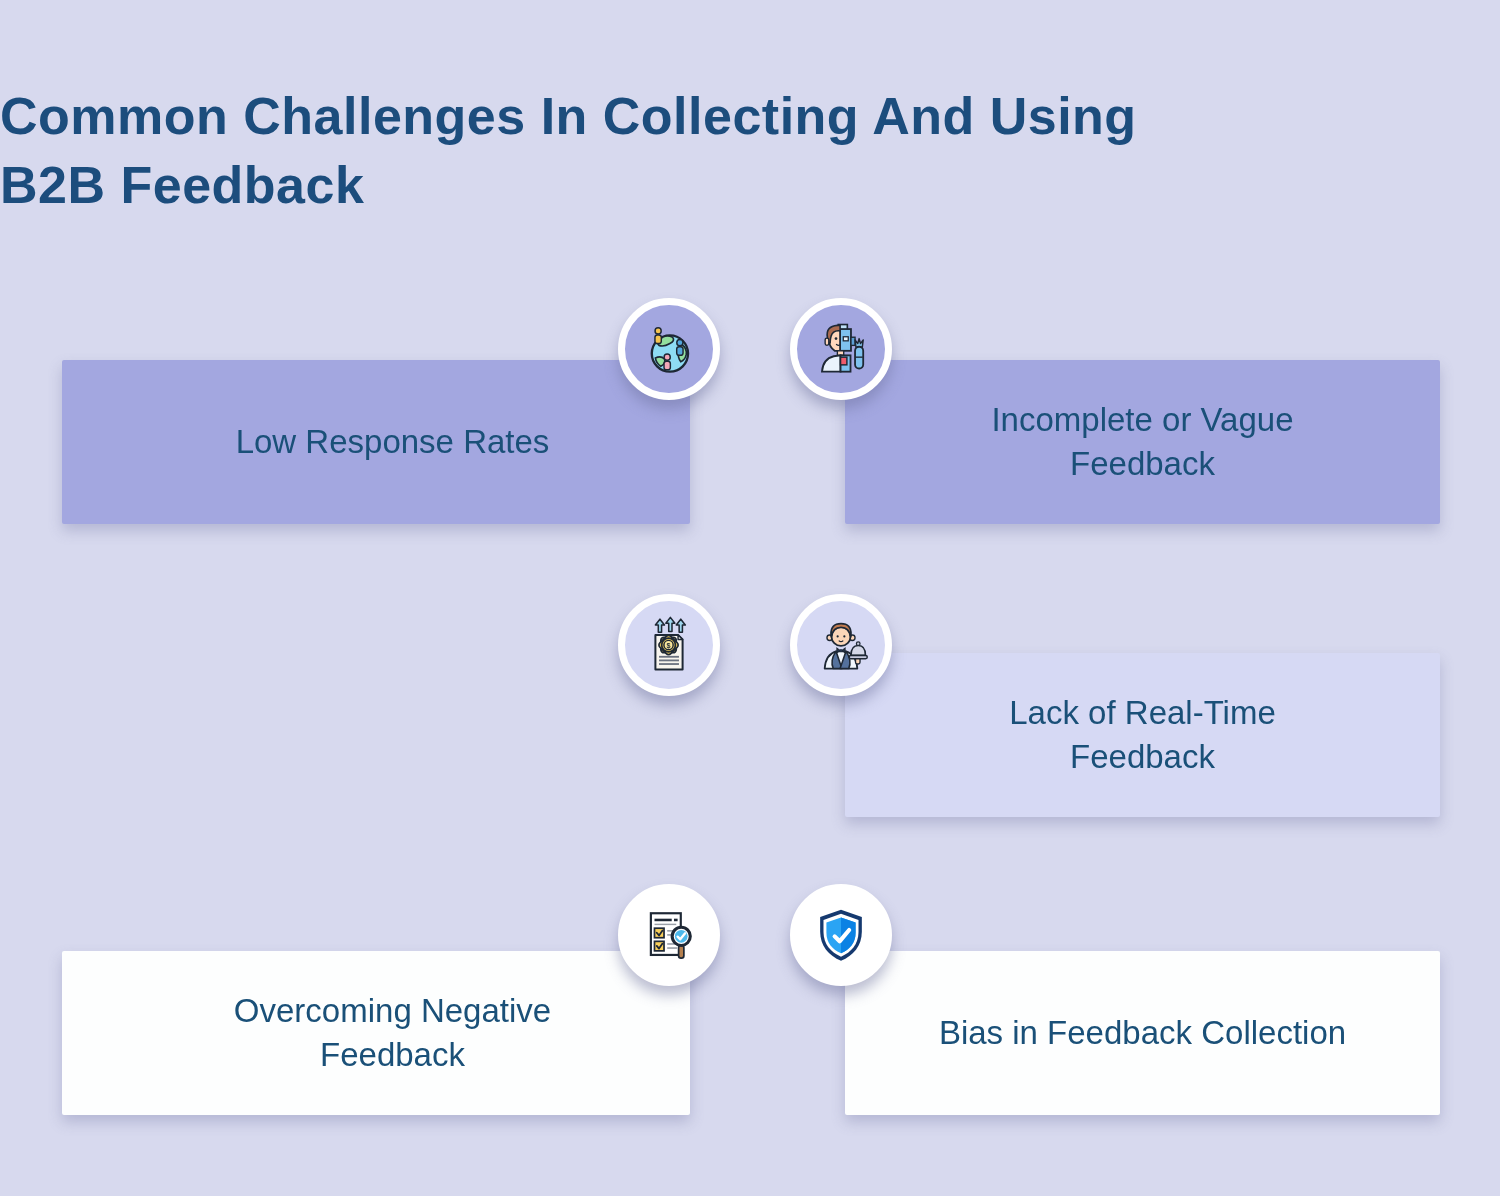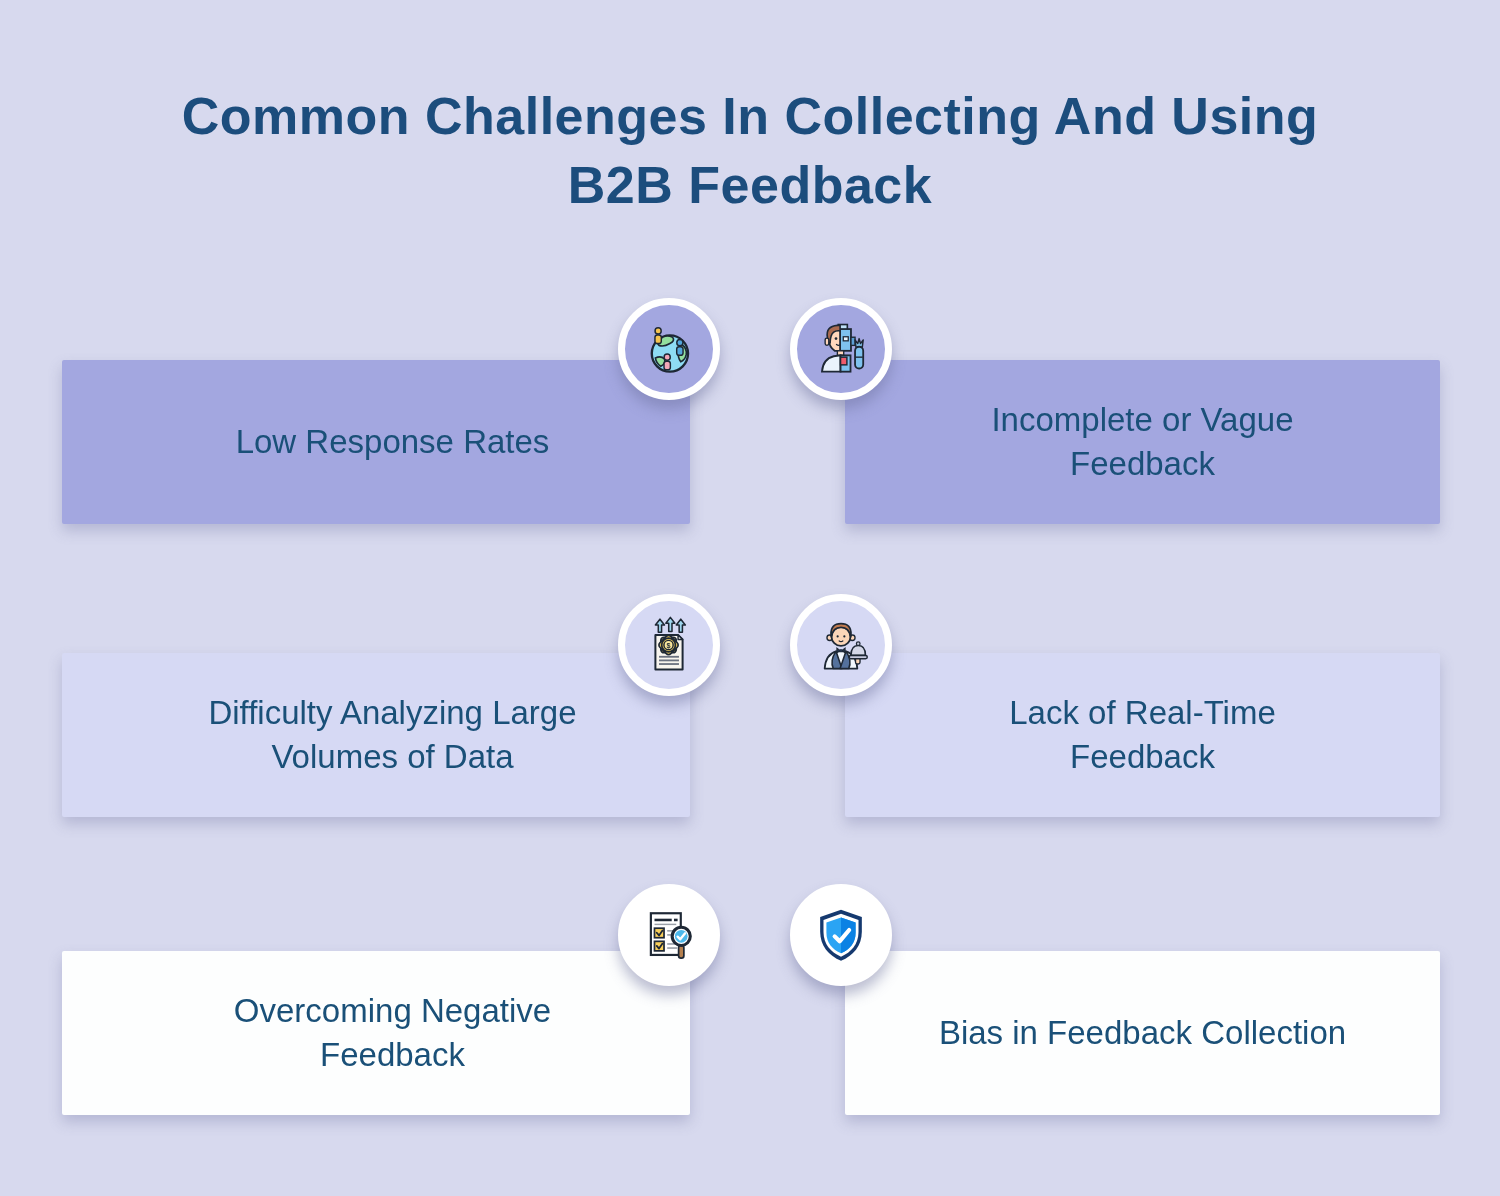--- a/index.html
+++ b/index.html
@@ -5,21 +5,21 @@
   html,body{margin:0;padding:0;}
   body{
     width:1500px;height:1196px;
     background:#d7d9ee;
     font-family:"Liberation Sans", sans-serif;
     position:relative;overflow:hidden;
   }
   .canvas{position:absolute;inset:0;}
   .page-title{
     position:absolute;left:0;right:0;top:82px;
-    text-align:center;
+    text-align:left;
     font-size:52px;font-weight:700;letter-spacing:.5px;
     line-height:1.32;color:#1c4d7d;
     white-space:pre-line;margin:0;
   }
   .card{
     position:absolute;width:595px;height:164px;
     display:flex;align-items:center;justify-content:center;
     box-shadow:0 7px 14px rgba(108,112,158,.32);
     border-radius:2px;
   }
@@ -57,24 +57,20 @@
 B2B Feedback</h1>
 
   <section class="card dark col-left row-1">
     <div class="card-label">Low Response Rates</div>
   </section>
   <section class="card dark col-right row-1">
     <div class="card-label">Incomplete or Vague
 Feedback</div>
   </section>
 
-  <section class="card light col-left row-2">
-    <div class="card-label">Difficulty Analyzing Large
-Volumes of Data</div>
-  </section>
   <section class="card light col-right row-2">
     <div class="card-label">Lack of Real-Time
 Feedback</div>
   </section>
 
   <section class="card white col-left row-3">
     <div class="card-label">Overcoming Negative
 Feedback</div>
   </section>
   <section class="card white col-right row-3">

